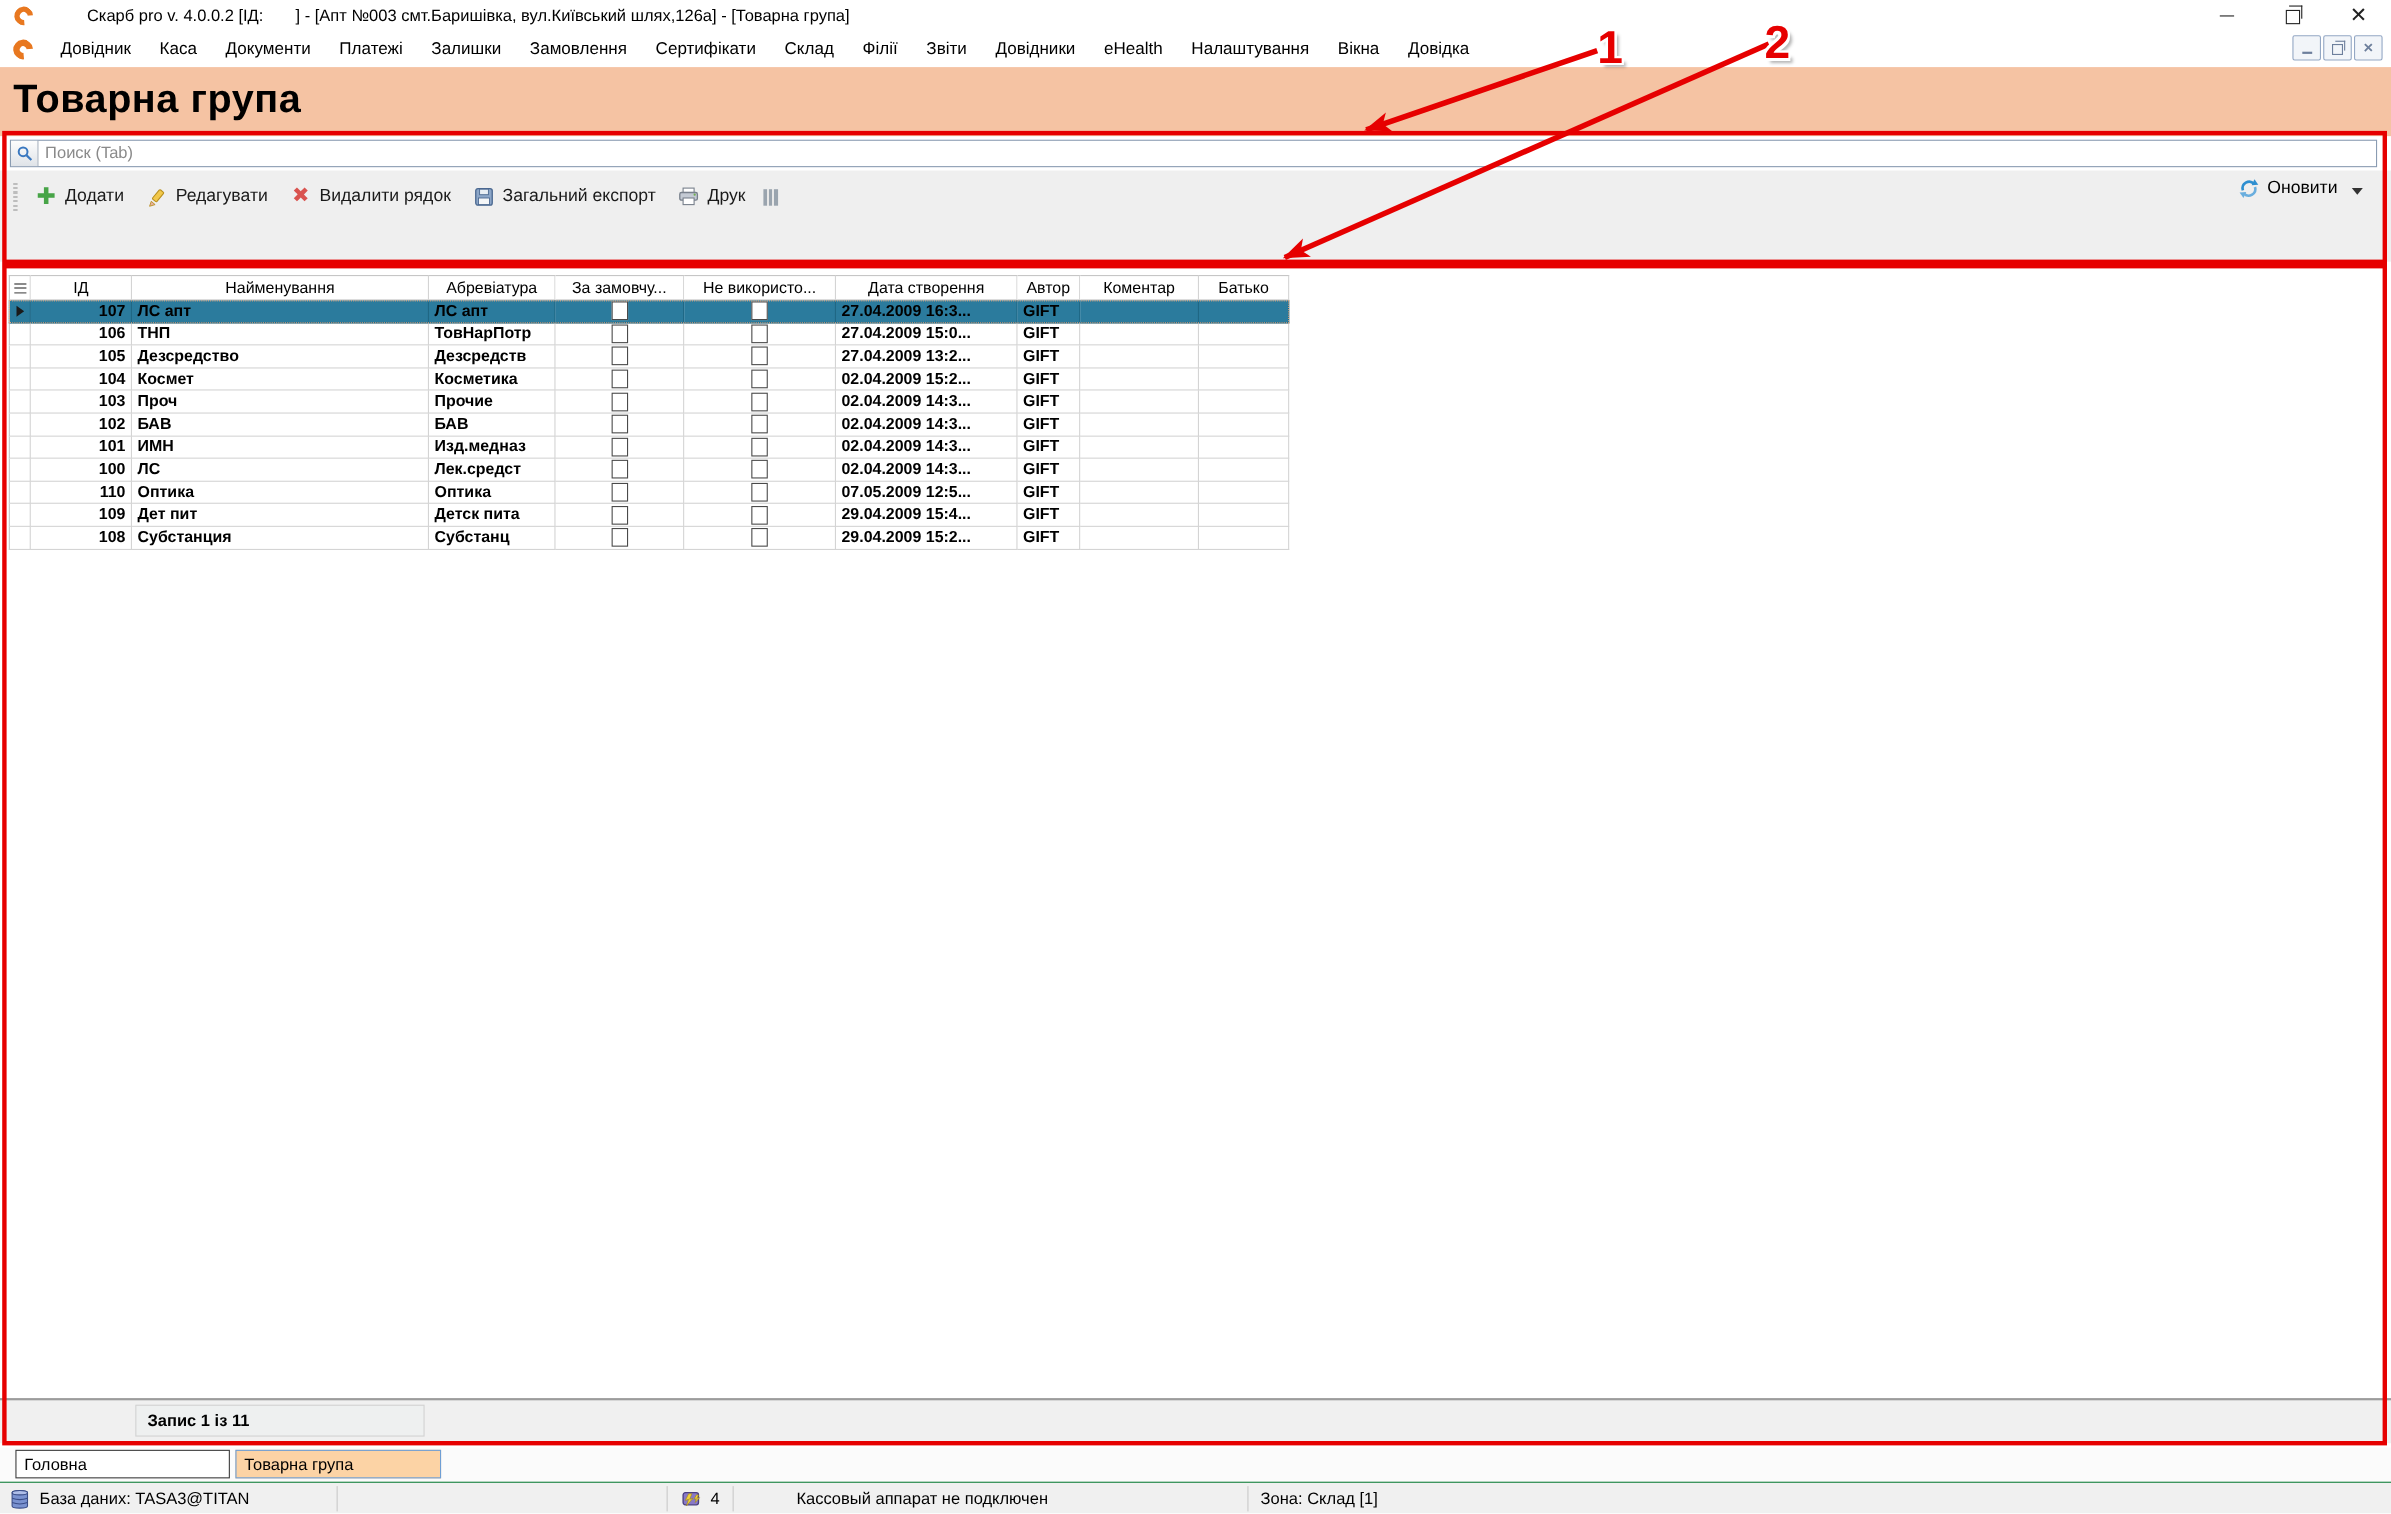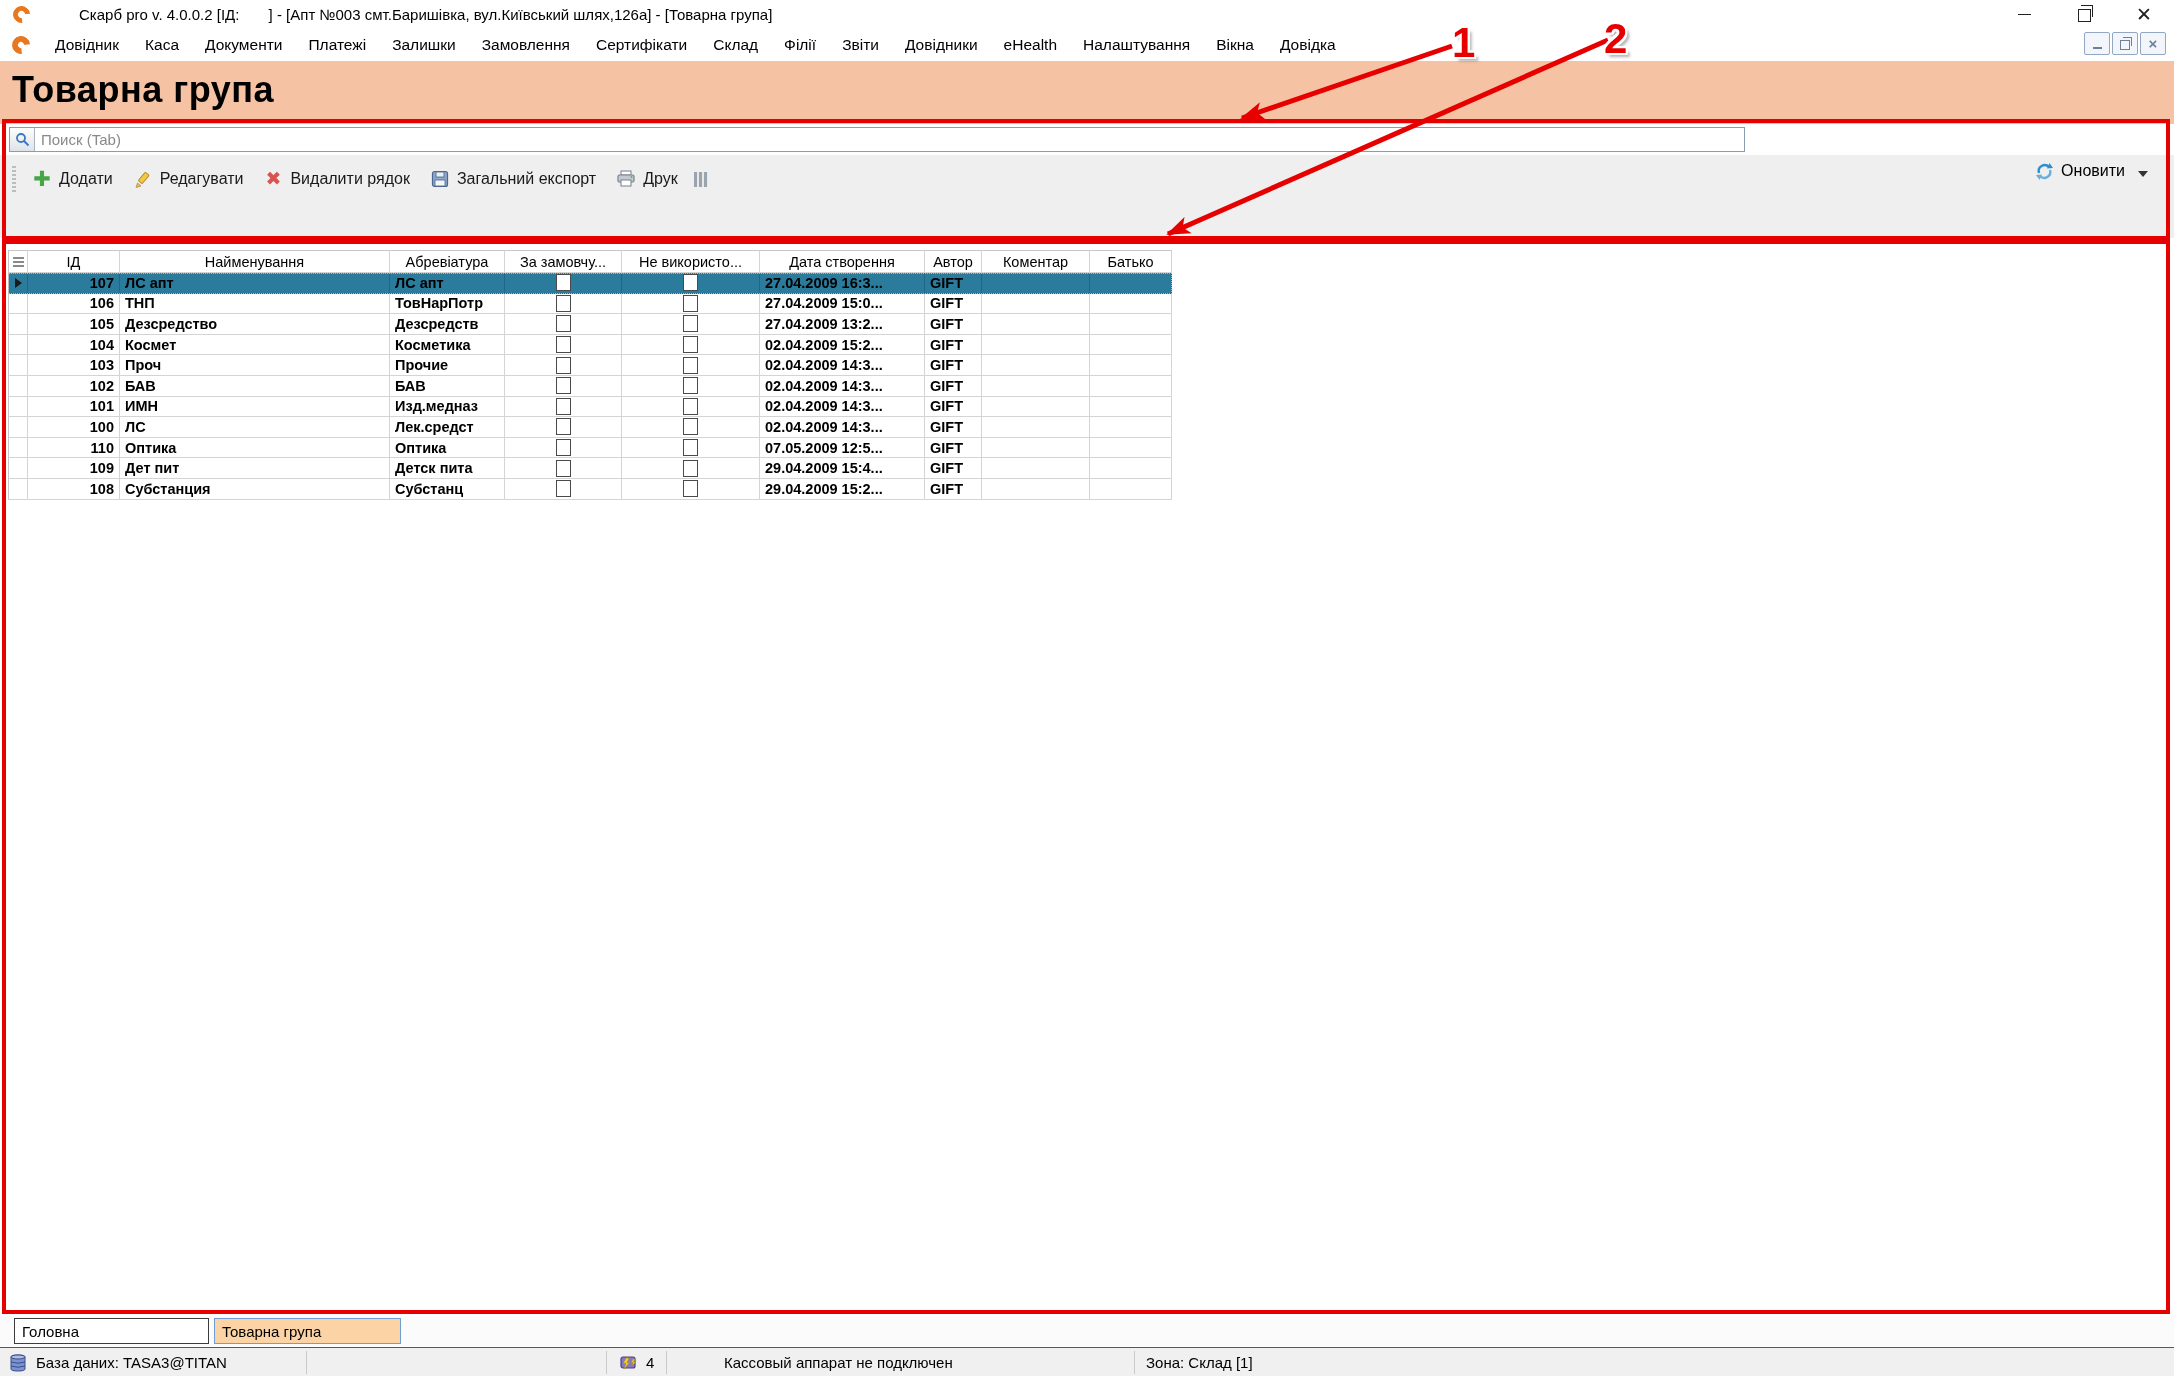--- a/index.html
+++ b/index.html
@@ -34,21 +34,21 @@
            border:1.6px solid #6d7f9c;border-left:none;border-bottom:none;}
   .mdi-close{font-size:15px;line-height:15px;}
 
   
   .page-header{position:absolute;left:0;top:61px;width:2174px;height:63px;background:#f5c3a3;}
   .page-title{position:absolute;left:12px;top:8px;font-size:36px;font-weight:bold;letter-spacing:.5px;}
 
   
   .panel1{position:absolute;left:0;top:124px;width:2174px;height:114px;background:#efefef;}
   .search-band{position:absolute;left:0;top:0;width:2174px;height:31px;background:#fff;}
-  .search-box{position:absolute;left:9px;top:3px;width:1736px;height:25px;background:#fff;border:1px solid #8a9cb2;
+  .search-box{position:absolute;left:9px;top:3px;width:2152px;height:25px;background:#fff;border:1px solid #8a9cb2;
               display:flex;align-items:center;box-sizing:border-box;}
   .search-btn{width:24px;height:23px;background:linear-gradient(#fdfdfd,#dfe3e8);border-right:1px solid #aab4c0;
               display:flex;align-items:center;justify-content:center;flex:0 0 auto;}
   .search-placeholder{margin-left:6px;font-size:15px;color:#8a8a8a;}
   .toolbar{position:absolute;left:0;top:33px;width:2174px;height:44px;display:flex;align-items:center;}
   .grip{width:4px;height:26px;margin-left:12px;background:repeating-linear-gradient(0deg,#bdbdbd 0 2px,transparent 2px 4px);}
   .tb-btn{display:flex;align-items:center;gap:7px;padding:4px 10px;font-size:16px;color:#1a1a1a;}
   .tb-ico{display:flex;align-items:center;justify-content:center;width:20px;height:20px;}
   .ico-plus{color:#47a447;font-size:21px;font-weight:bold;line-height:20px;}
   .ico-delete{color:#d9534f;font-size:19px;font-weight:bold;line-height:20px;}
@@ -425,20 +425,23 @@
           </div>
           <div class="gcell c5">
             <span class="checkbox"></span>
           </div>
           <div class="gcell c6">29.04.2009 15:2...</div>
           <div class="gcell c7">GIFT</div>
           <div class="gcell c8"></div>
           <div class="gcell c9"></div>
         </div>
       </div>
+    <div class="record-band">
+      <div class="record-box">Запис 1 із 11</div>
+    </div>
   </div>
 
   <div class="tabbar" id="tabbar">
       <div class="tab tab-inactive">Головна</div>
       <div class="tab tab-active">Товарна група</div>
     </div>
 
   <div class="statusbar">
     <div class="sb-seg" style="left:8px;">
       <svg width="20" height="20" viewBox="0 0 20 20">

